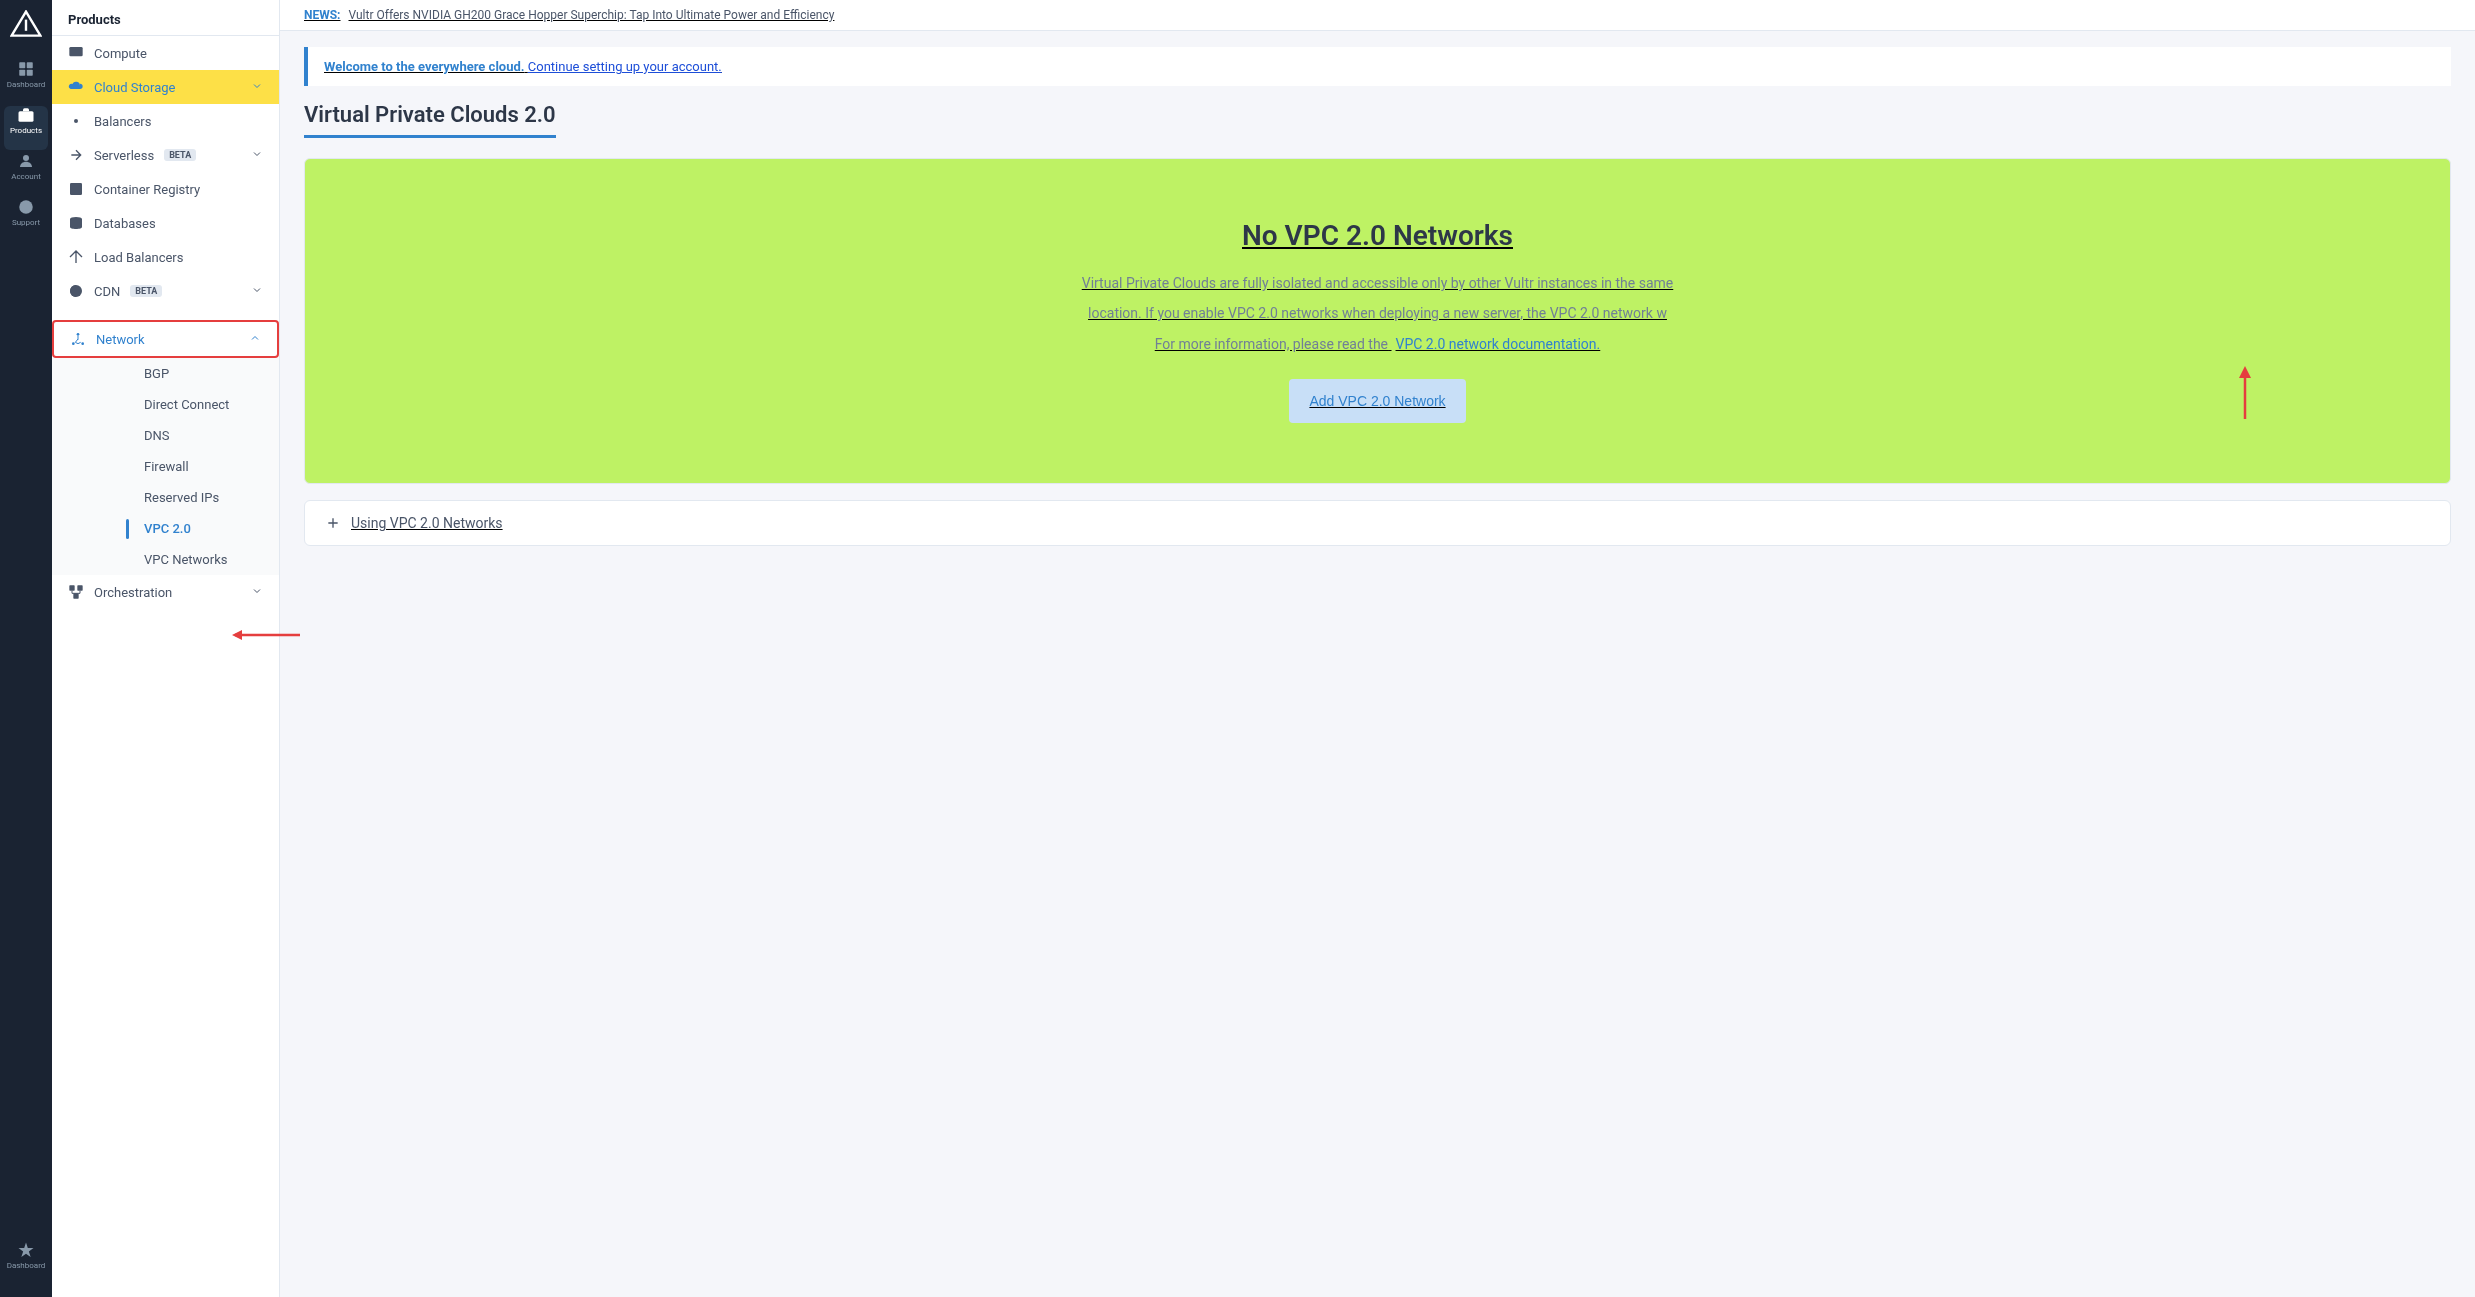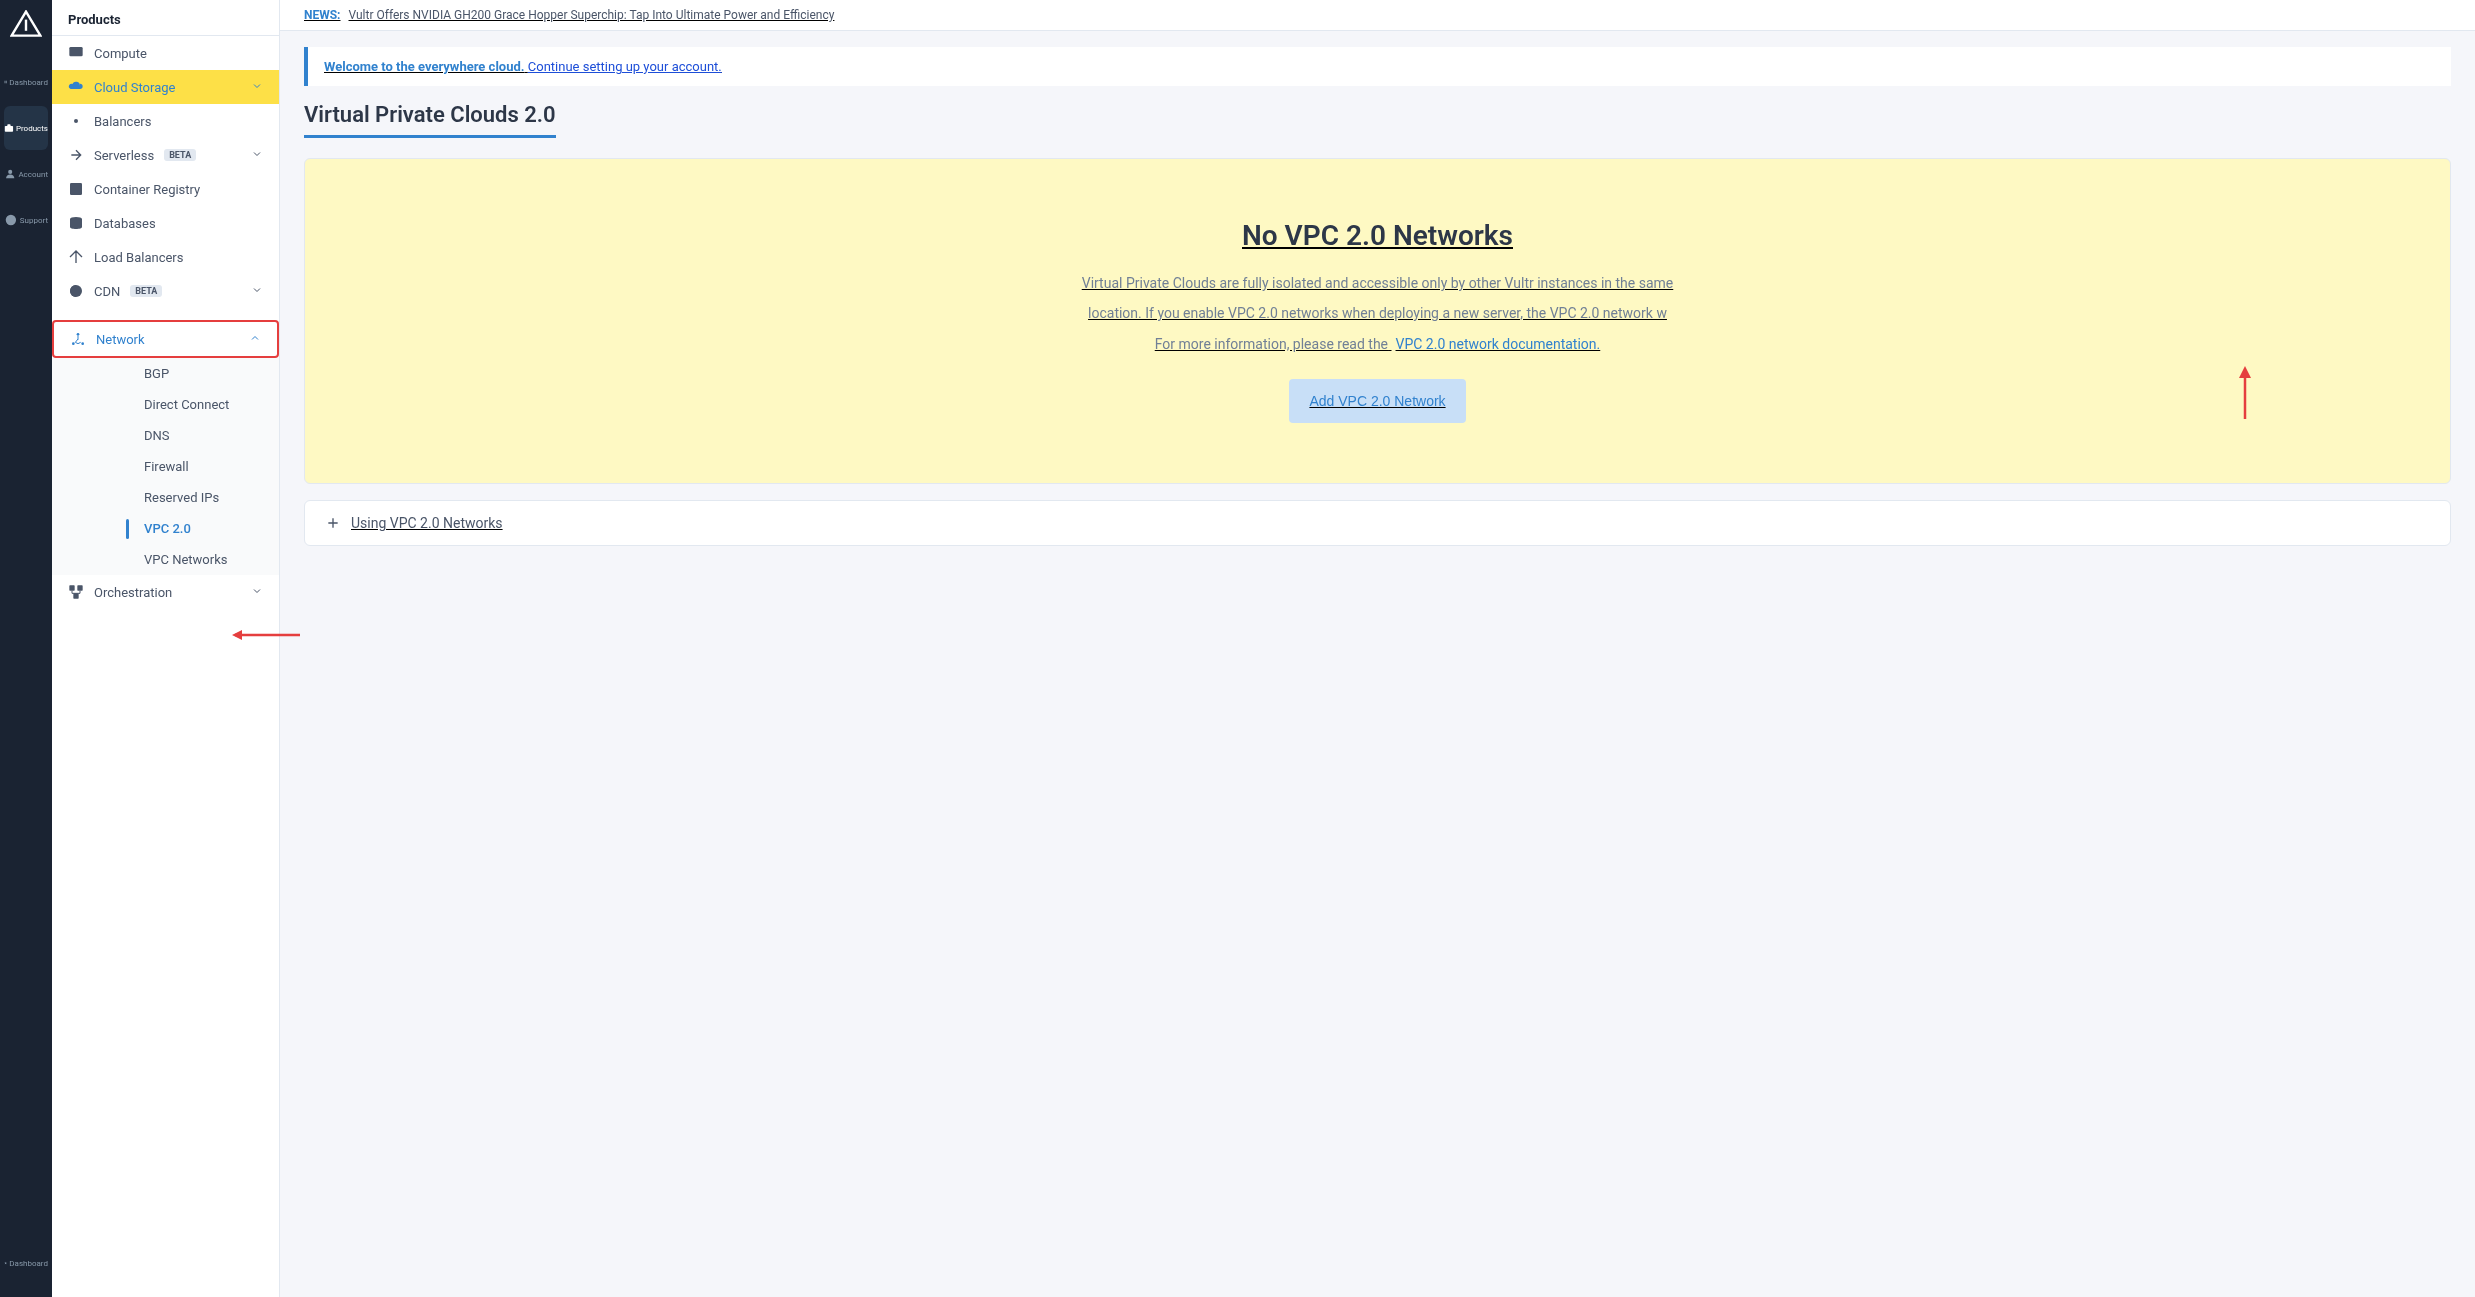--- a/index.html
+++ b/index.html
@@ -22,21 +22,21 @@
       margin-bottom: 16px;
       display: flex;
       align-items: center;
       justify-content: center;
     }
     .icon-nav .logo svg { fill: white; }
     .nav-icon-item {
       width: 44px;
       height: 44px;
       display: flex;
-      flex-direction: row;
+      flex-direction: column;
       align-items: center;
       justify-content: flex-start;
       color: #8899aa;
       cursor: pointer;
       border-radius: 6px;
       margin-bottom: 2px;
       font-size: 9px;
       gap: 2px;
     }
     .nav-icon-item.active { background: #243447; color: #fff; }
@@ -157,21 +157,21 @@
       font-size: 22px;
       font-weight: 600;
       color: #2d3748;
       border-bottom: 3px solid #3182ce;
       display: inline-block;
       padding-bottom: 8px;
       margin-bottom: 20px;
     }
 
     .vpc-card {
-      background: #fef9c3;
+      background: #bef264;
       border: 1px solid #e2e8f0;
       border-radius: 6px;
       padding: 60px 24px;
       text-align: center;
       min-height: 300px;
       display: flex;
       flex-direction: column;
       align-items: center;
       justify-content: center;
       margin-bottom: 16px;

